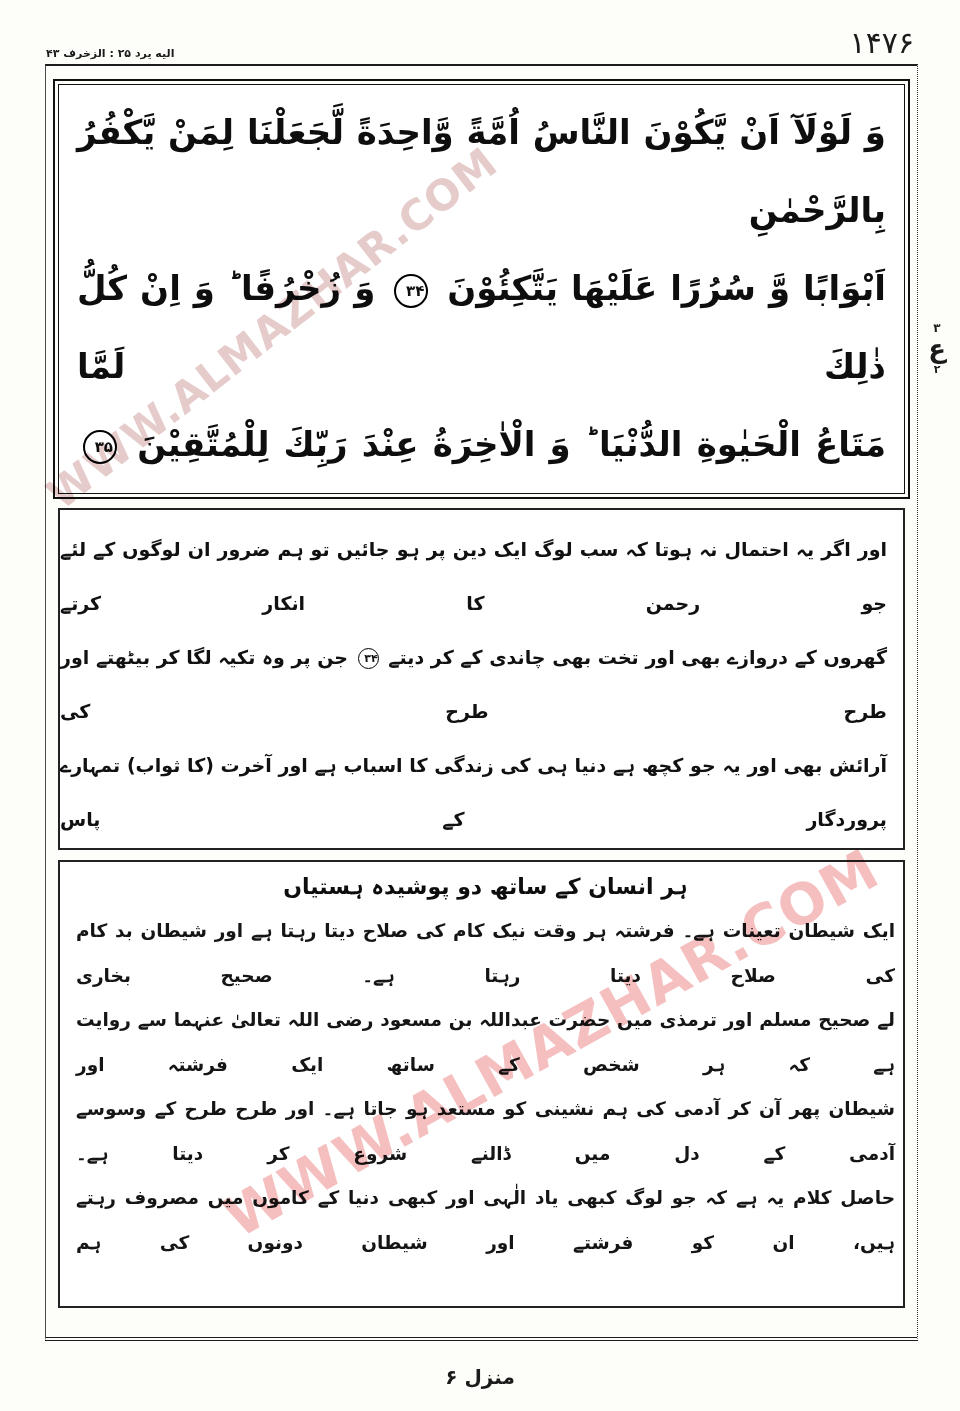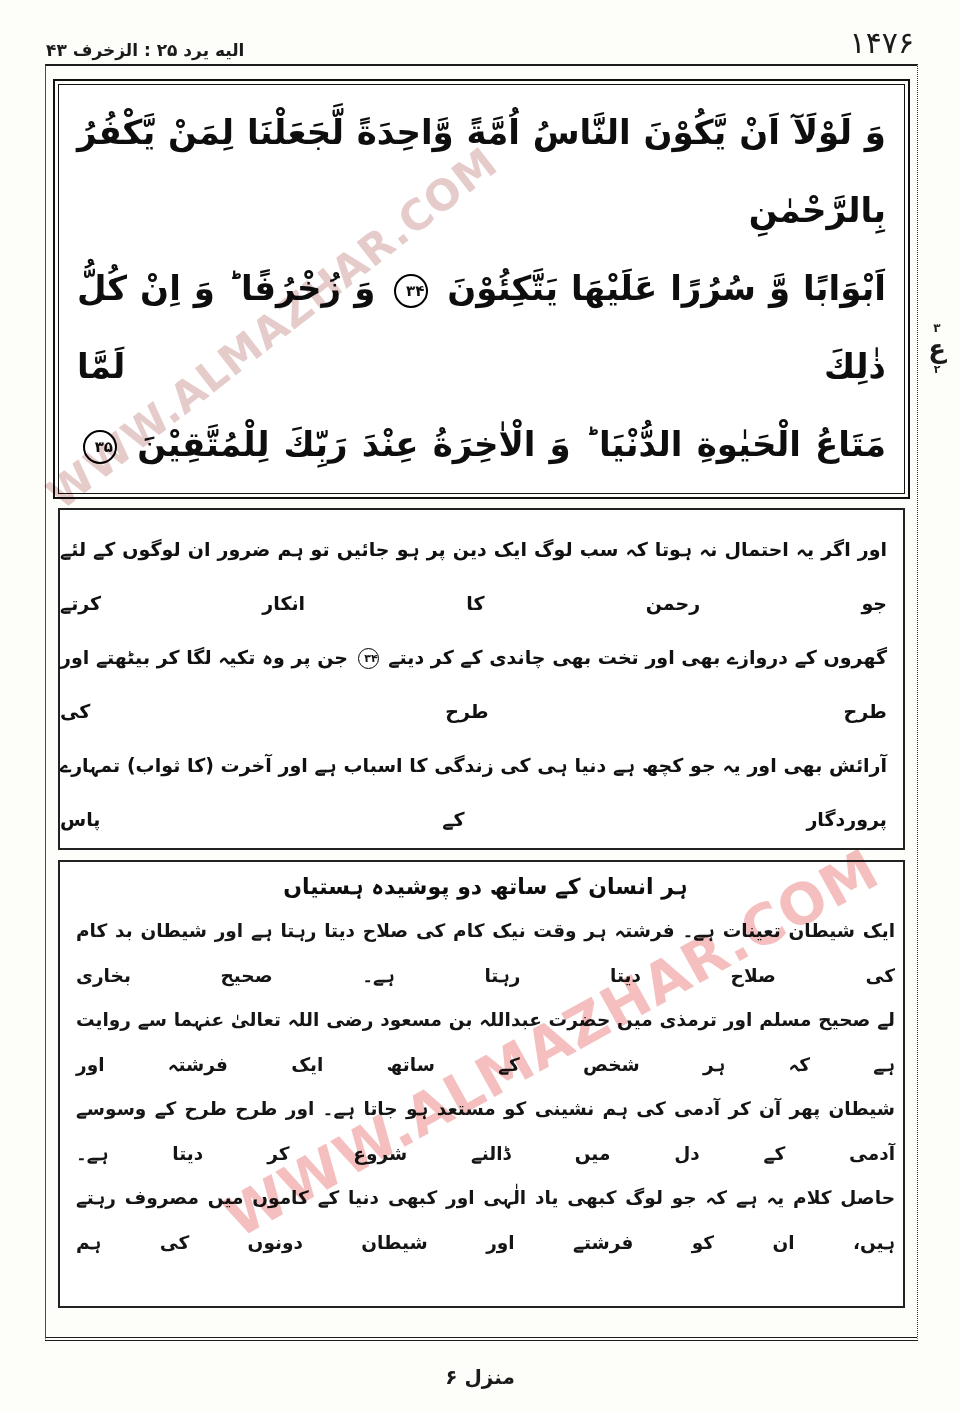--- a/index.html
+++ b/index.html
@@ -13,21 +13,21 @@
   .page { position:absolute; inset:0; background:#fdfdfa; }
 
   
   .header {
     position:absolute; top:18px; left:46px; right:46px; height:42px;
     display:flex; flex-direction:row; justify-content:space-between; align-items:flex-end;
     direction:rtl;
   }
   .hdr-title   { font-size:24px; font-weight:bold; }
   .hdr-page    { font-size:30px; font-weight:normal; letter-spacing:2px; }
-  .hdr-ref     { font-size:17px; font-weight:bold; }
+  .hdr-ref     { font-size:11px; font-weight:bold; }
 
   
   .frame {
     position:absolute; left:45px; right:42px; top:64px; bottom:70px;
     border-top:2px solid #1c1c1c;
     border-left:1px solid #4a4a4a;
     border-right:1px dotted #333;
     border-bottom:4px double #1c1c1c;
   }
 

